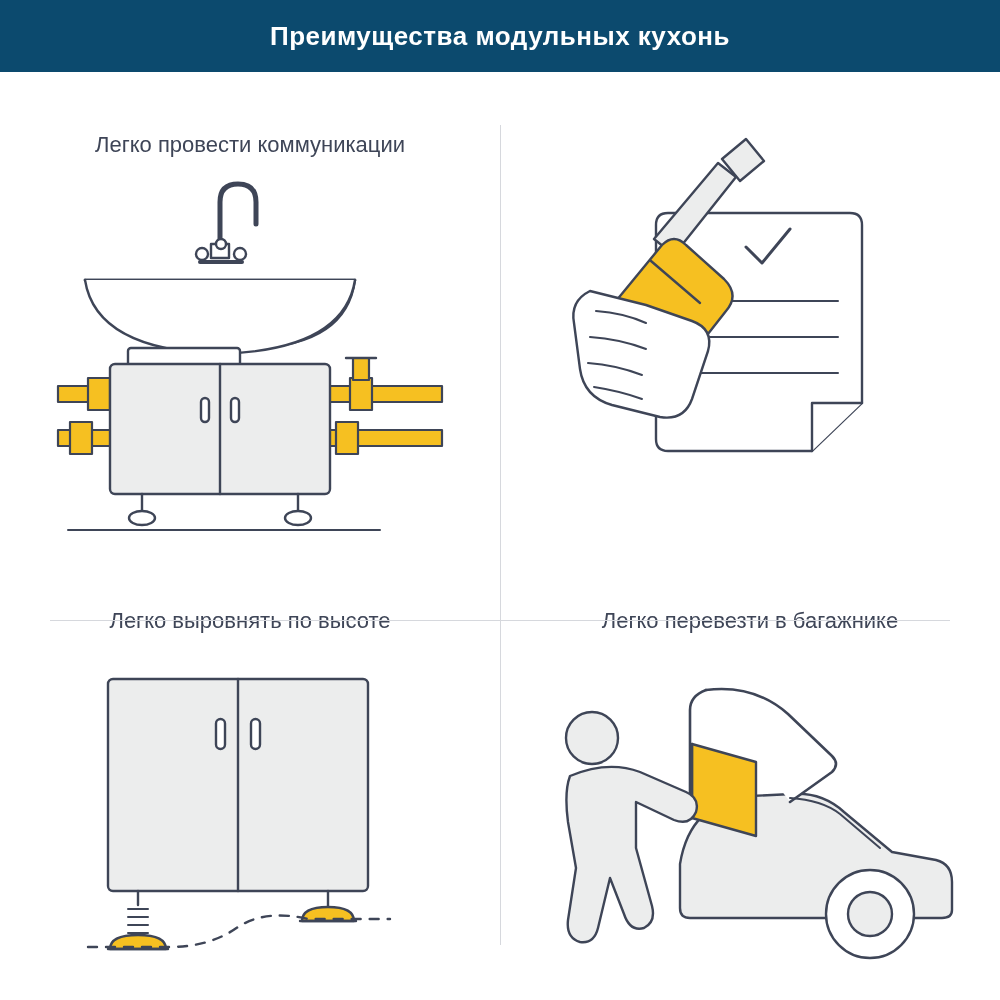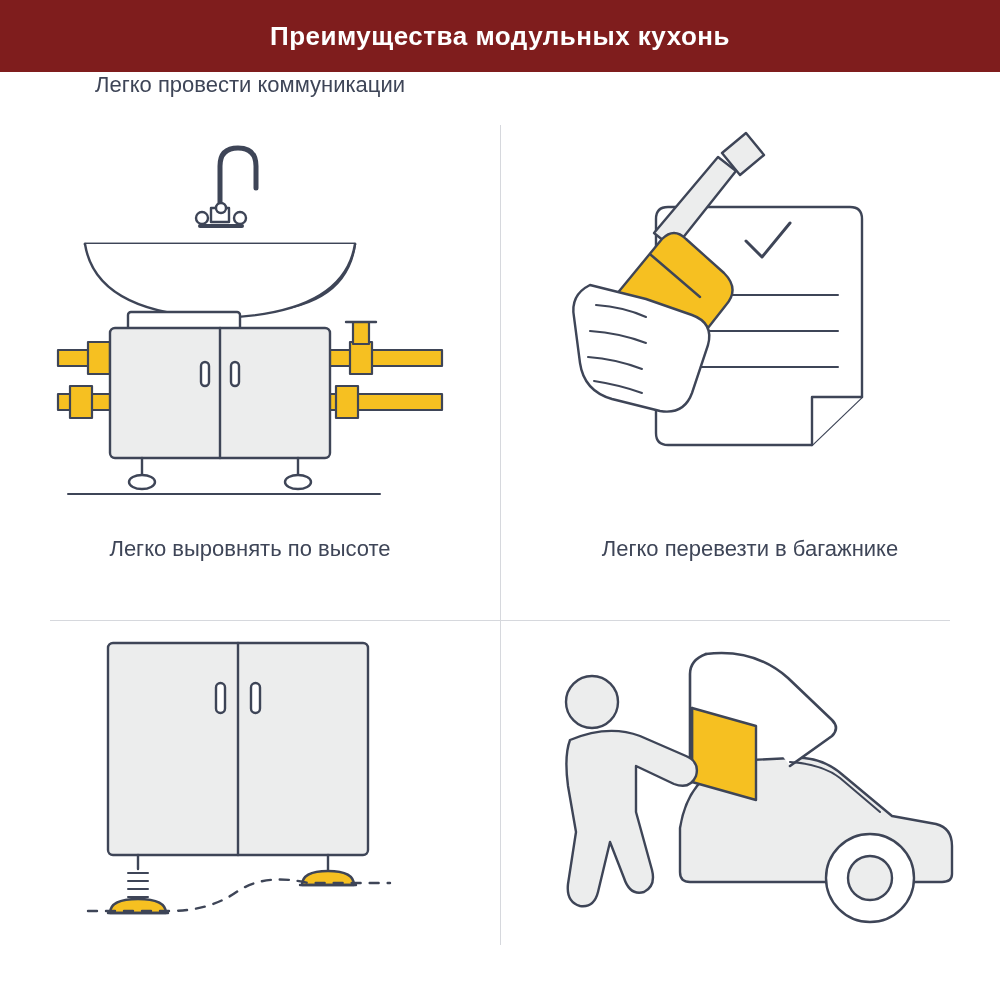--- a/index.html
+++ b/index.html
@@ -18,21 +18,21 @@
     width: 1000px;
     height: 1000px;
     box-sizing: border-box;
   }
   .header {
     position: absolute;
     left: 0;
     top: 0;
     width: 1000px;
     height: 72px;
-    background: #7f1d1d;
+    background: #0c4a6e;
     display: flex;
     align-items: center;
     justify-content: center;
   }
   .header-title {
     color: #ffffff;
     font-size: 26px;
     font-weight: bold;
     letter-spacing: 0.5px;
     text-align: center;
@@ -48,20 +48,21 @@
     grid-template-rows: 1fr 1fr;
   }
   .cell {
     position: relative;
     box-sizing: border-box;
     display: flex;
     flex-direction: column;
     align-items: center;
   }
   .cell-title {
+    margin-top: 60px;
     font-size: 22px;
     color: #3e4557;
     text-align: center;
     line-height: 1.2;
     padding: 0 12px;
   }
   .cell-art {
     flex: 1;
     width: 100%;
     display: flex;

